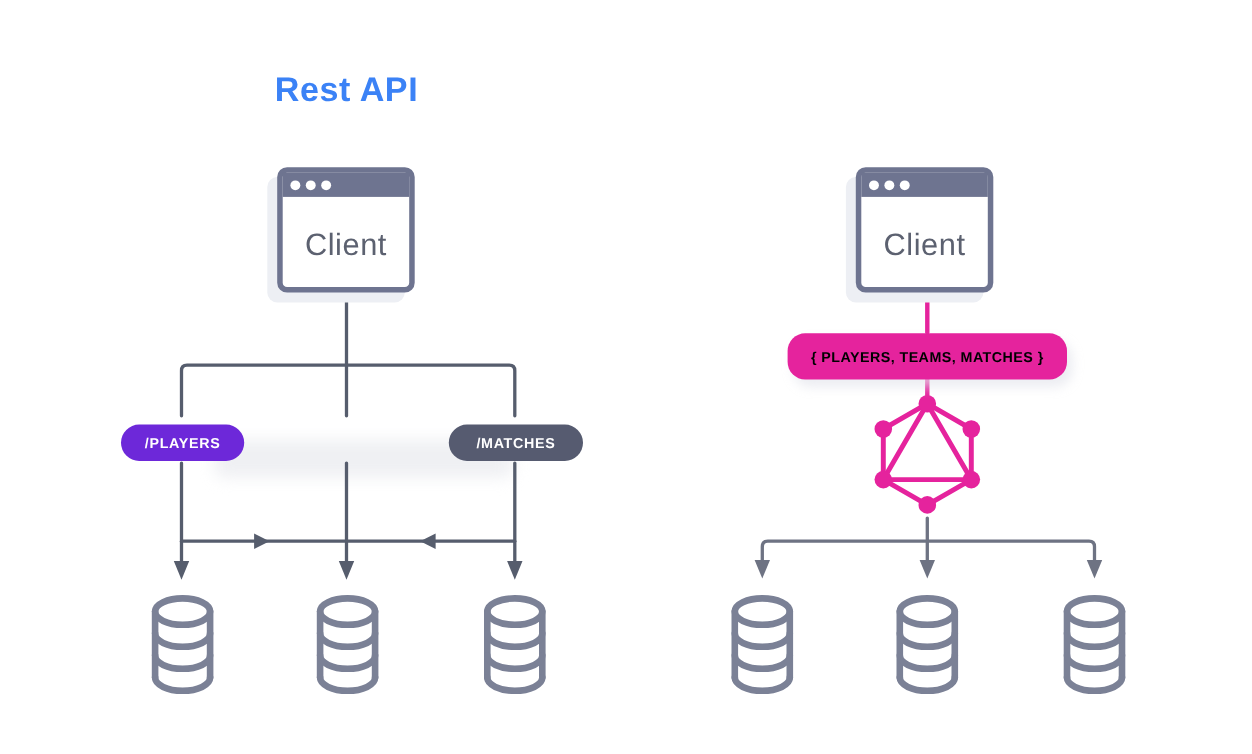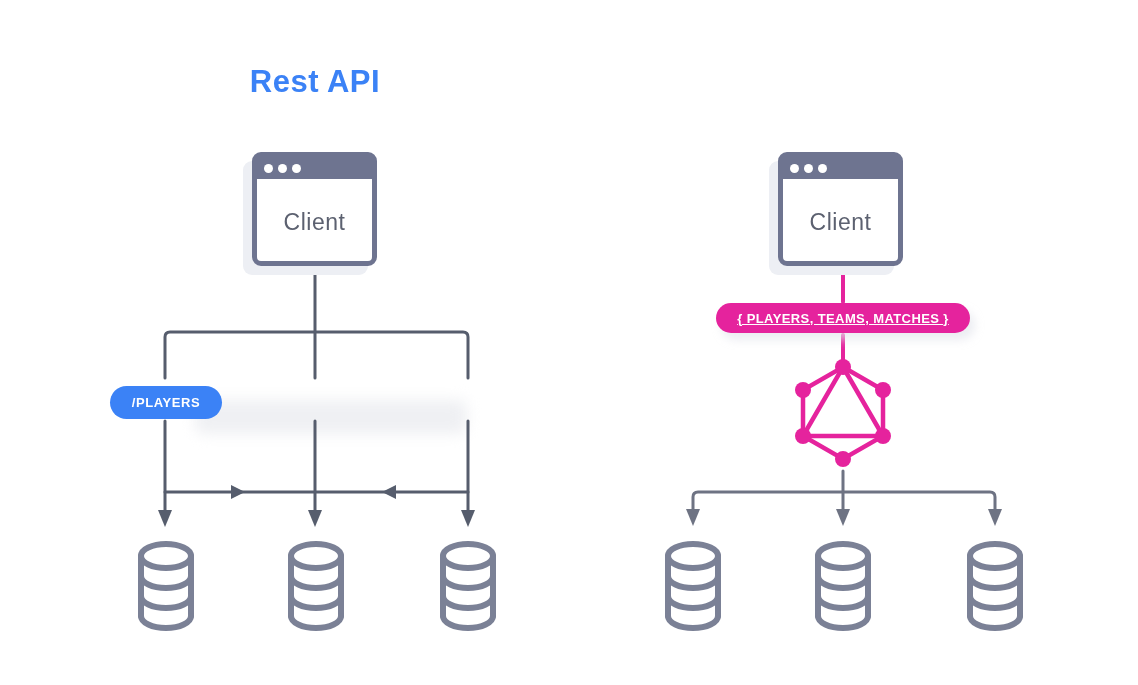--- a/index.html
+++ b/index.html
@@ -33,46 +33,45 @@
   .client.left{left:252px;}
   .client.right{left:778px;}
   .client .bar{
     height:22px;background:#6e7490;
     display:flex;align-items:center;gap:5px;
     padding-left:7px;
   }
   .client .dot{width:9px;height:9px;border-radius:50%;background:#ffffff;}
   .client .body{
     height:87px;display:flex;align-items:center;justify-content:center;
-    font-size:23px;color:#5c6170;letter-spacing:.5px;
+    font-size:28px;color:#5c6170;letter-spacing:.5px;
   }
 
   
   .pill{
     position:absolute;top:386px;height:33px;
     border-radius:17px;
     color:#ffffff;font-size:13px;font-weight:700;letter-spacing:.6px;
     display:flex;align-items:center;justify-content:center;
   }
-  .pill.players{left:110px;width:112px;background:#3b82f6;}
+  .pill.players{left:110px;width:112px;background:#6d28d9;}
   .pill.teams{left:262px;width:108px;background:#6e7490;}
   .pill.matches{left:408px;width:122px;background:#565b70;}
   .pill-shadow{
     position:absolute;left:195px;top:400px;width:272px;height:34px;
     background:#eff0f3;filter:blur(7px);border-radius:8px;
   }
 
   
   .query-pill{
-    position:absolute;left:716px;top:303px;width:254px;height:30px;
+    position:absolute;left:716px;top:303px;width:254px;height:42px;
     background:#e5239d;border-radius:16px;
-    color:#ffffff;font-size:13px;font-weight:700;letter-spacing:.4px;
+    color:#000000;font-size:13px;font-weight:700;letter-spacing:.4px;
     display:flex;align-items:center;justify-content:center;
     box-shadow:5px 7px 10px rgba(228,230,236,.7);
-    text-decoration:underline;
   }
 
   
   .wires{position:absolute;left:0;top:0;pointer-events:none;}
 </style>
 </head>
 <body>
 
 <div class="canvas">
 
@@ -162,16 +161,17 @@
   <div class="client right">
     <div class="bar">
       <span class="dot"></span>
       <span class="dot"></span>
       <span class="dot"></span>
     </div>
     <div class="body">Client</div>
   </div>
 
   <div class="pill players">/PLAYERS</div>
+  <div class="pill matches">/MATCHES</div>
 
   <div class="query-pill">{ PLAYERS, TEAMS, MATCHES }</div>
 
 </div>
 
 </body></html>

